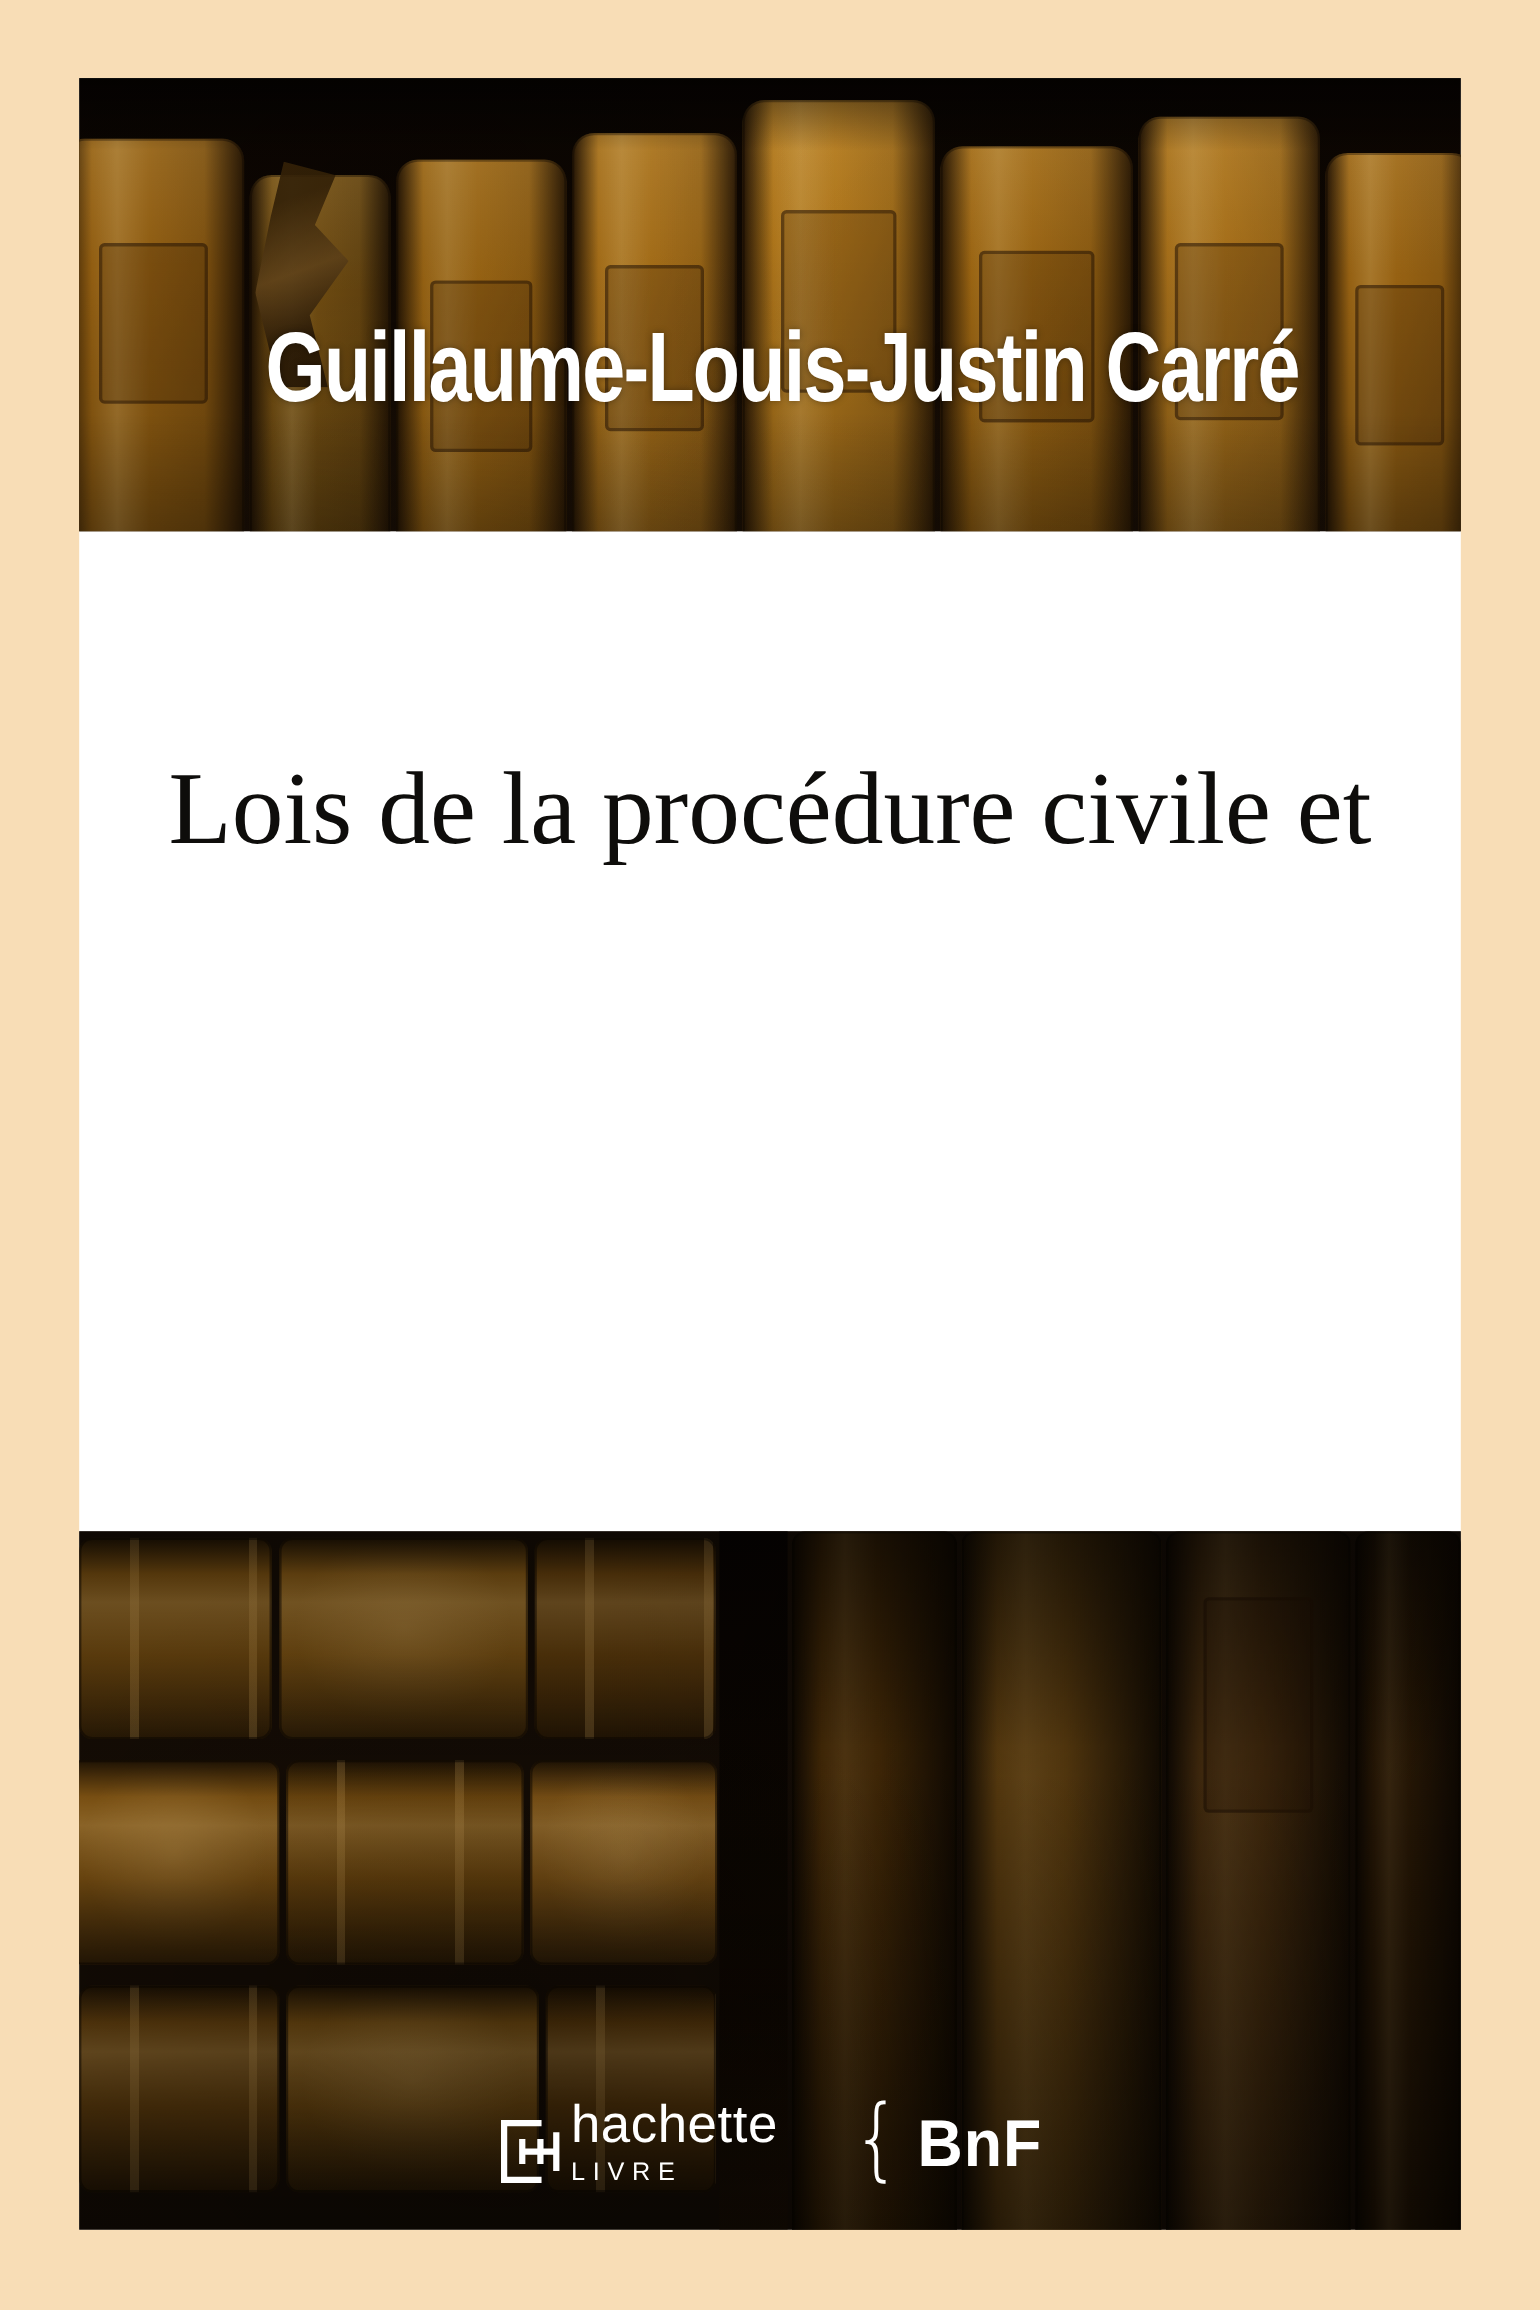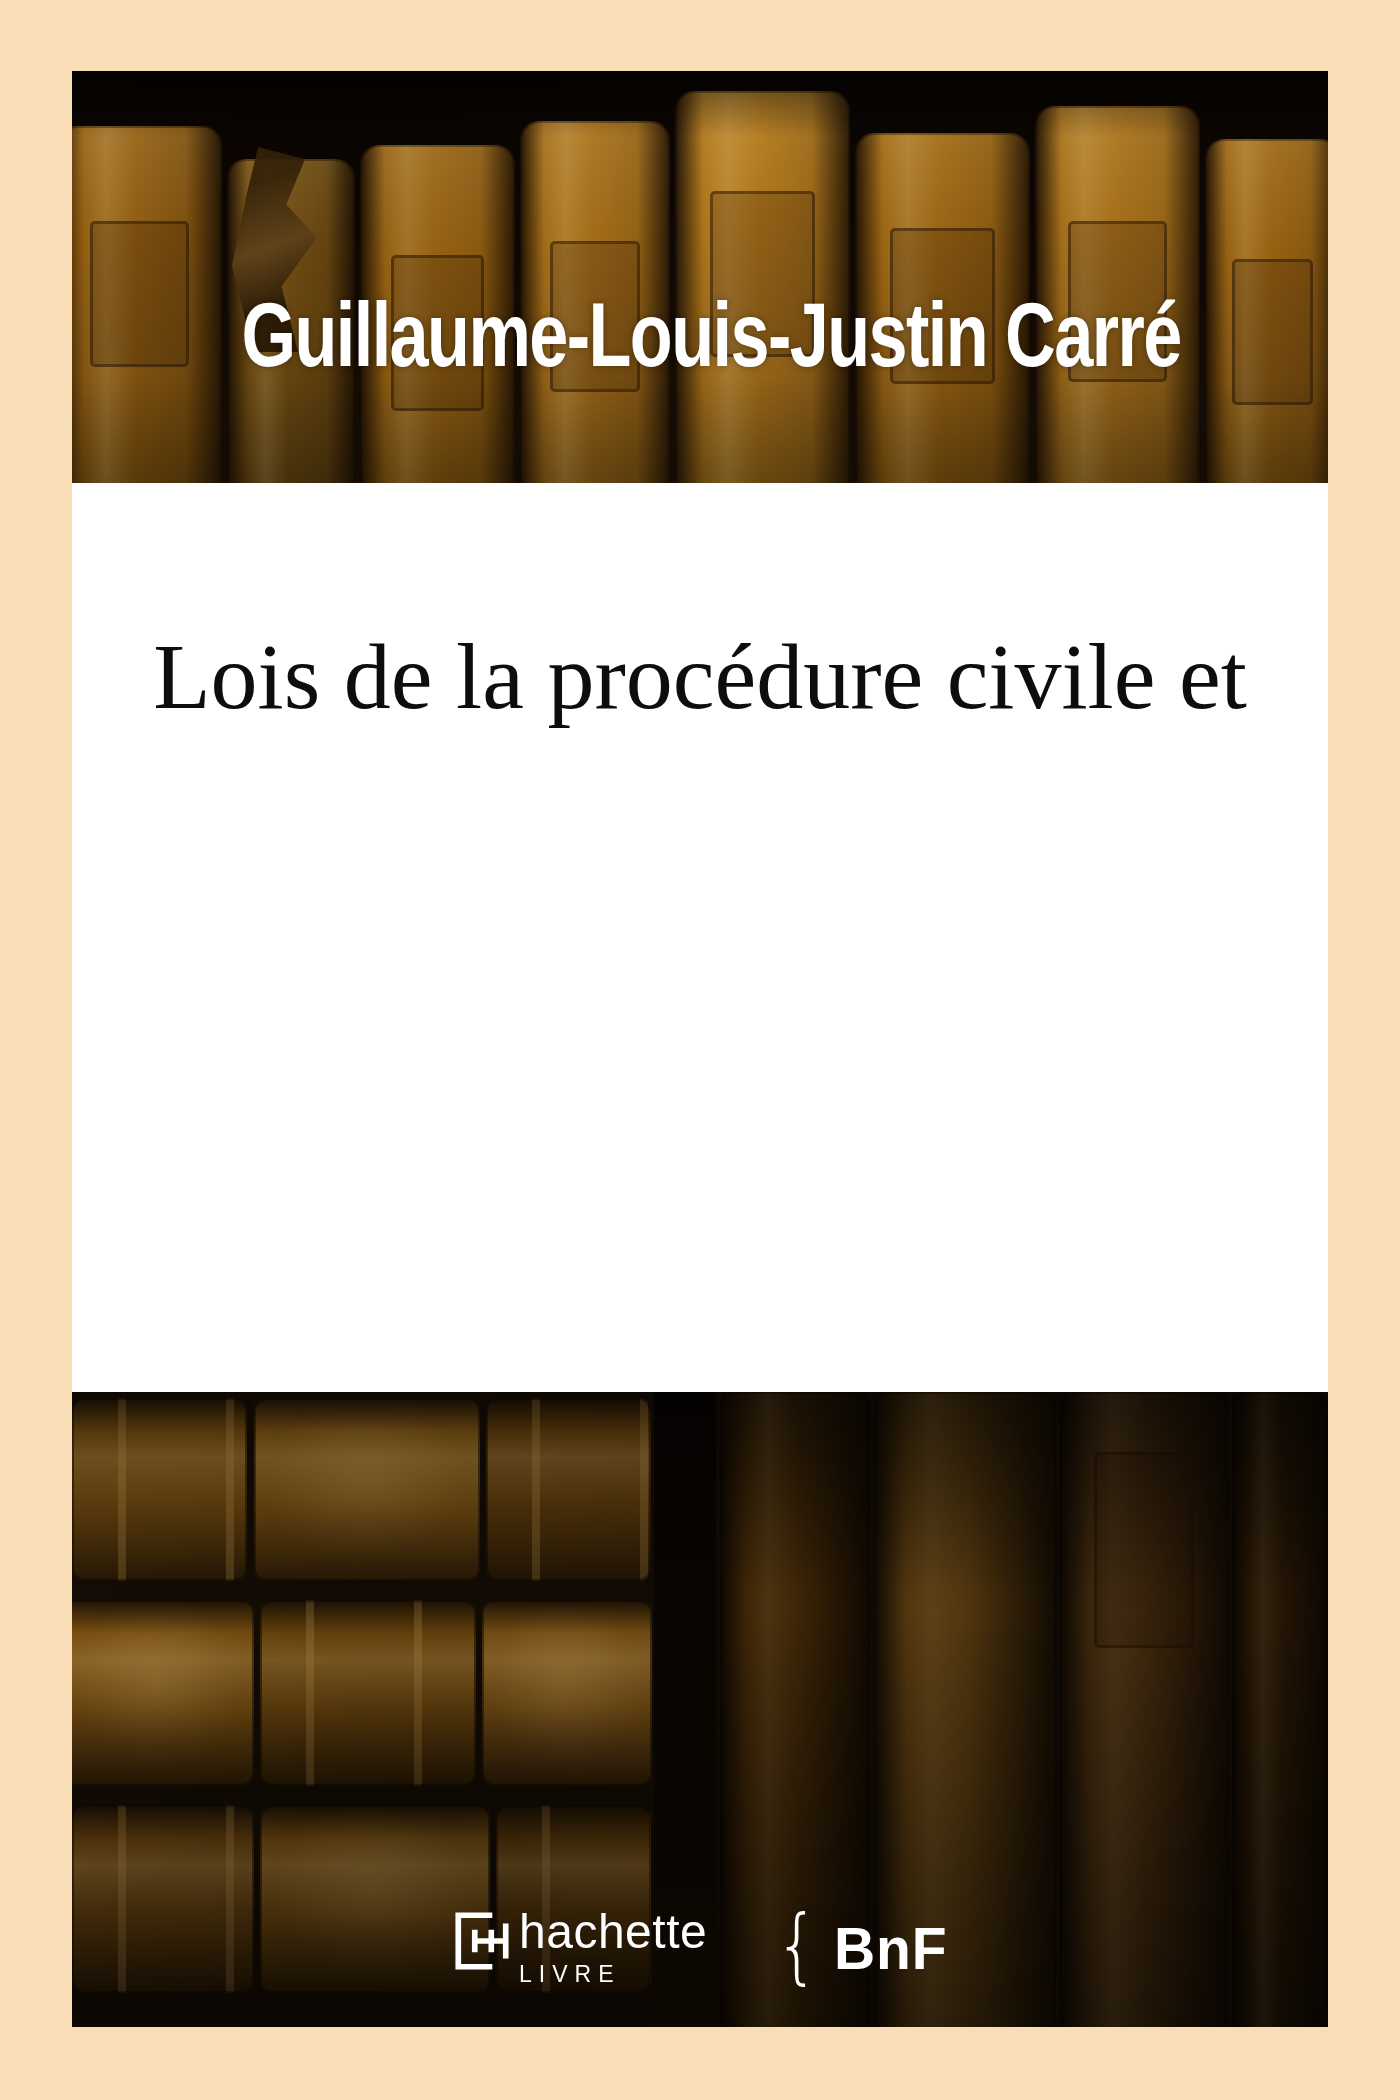--- a/index.html
+++ b/index.html
@@ -50,28 +50,28 @@
   .overlay-bottom{position:absolute;inset:0;pointer-events:none;
     background:linear-gradient(180deg,rgba(0,0,0,.38),rgba(0,0,0,.10) 35%,rgba(0,0,0,.45) 100%),
       radial-gradient(circle at 30% 70%,rgba(0,0,0,.18),transparent 48%),
       radial-gradient(circle at 80% 30%,rgba(0,0,0,.22),transparent 50%);}
 
   
   .author{position:absolute;left:0;top:213px;width:100%;text-align:center;color:#ffffff;
     font-weight:700;font-size:90px;letter-spacing:-2px;white-space:nowrap;
     transform:scaleX(.78);transform-origin:54% 50%;
     text-shadow:0 0 8px rgba(0,0,0,.35);}
-  .title{position:absolute;left:0;top:537px;width:1256px;text-align:center;color:#0e0d0b;
+  .title{position:absolute;left:0;top:596px;width:1256px;text-align:center;color:#0e0d0b;
     font-family:"Liberation Serif",serif;font-weight:400;font-size:94px;line-height:137px;}
   .title-line{white-space:nowrap;}
 
   
   .logos{position:absolute;left:0;right:0;bottom:38px;display:flex;justify-content:center;
     align-items:center;gap:64px;color:#ffffff;}
-  .hachette{display:flex;align-items:flex-start;gap:4px;}
+  .hachette{display:flex;align-items:flex-end;gap:4px;}
   .hachette-text{display:flex;flex-direction:column;align-items:flex-start;}
   .hachette-word{font-size:48px;font-weight:400;letter-spacing:.5px;line-height:48px;}
   .hachette-sub{font-size:23px;font-weight:400;letter-spacing:7px;line-height:30px;margin-top:3px;}
   .bnf{display:flex;align-items:center;gap:8px;}
   .bnf-brace{font-family:"DejaVu Sans",sans-serif;font-weight:300;font-size:82px;line-height:70px;
     transform:scaleX(.85) translateY(-4px);}
   .bnf-word{font-size:60px;font-weight:700;letter-spacing:1px;transform:scaleX(.95);}
 </style>
 </head>
 <body>

